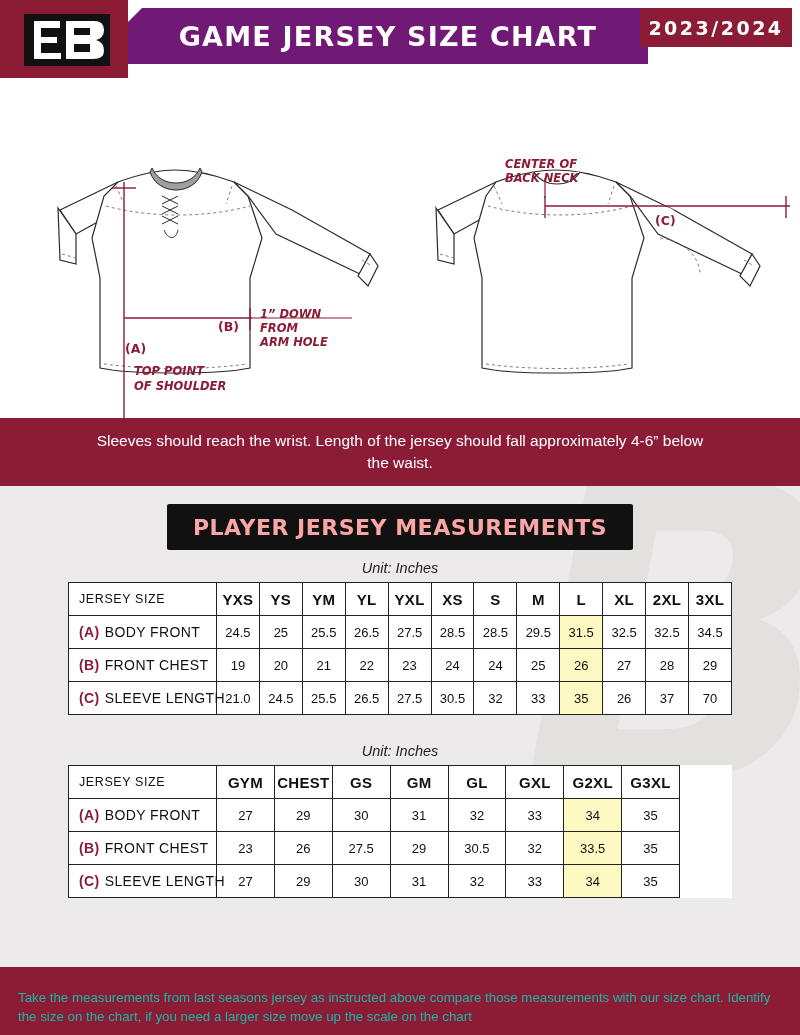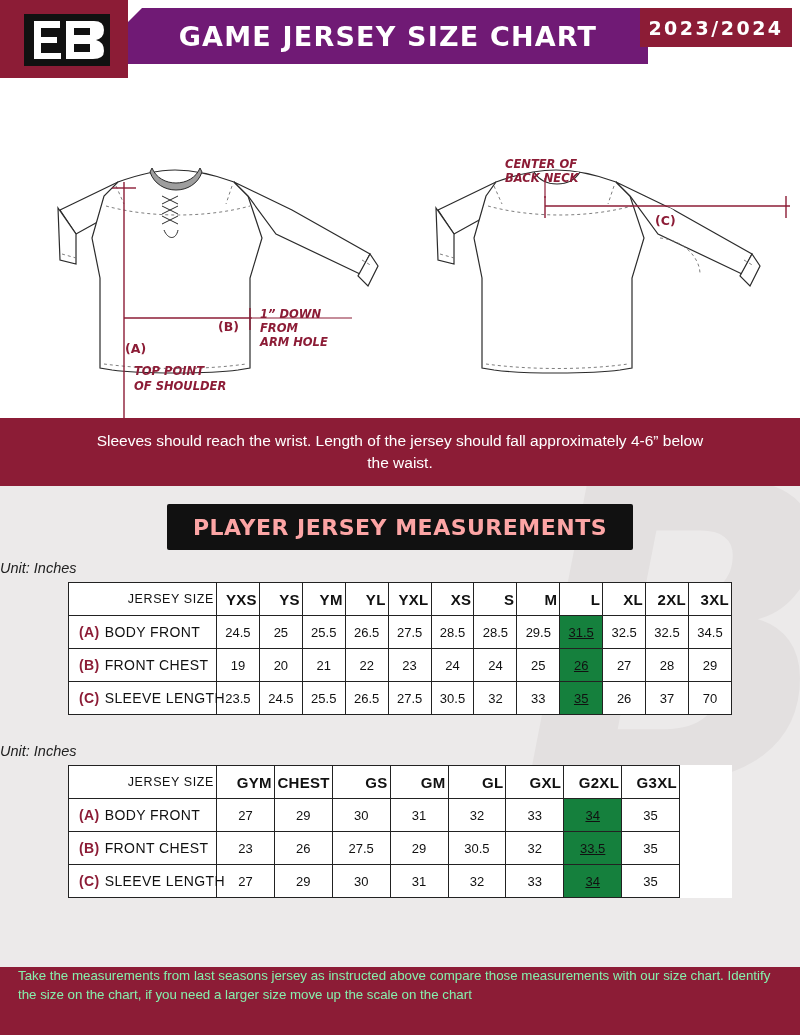--- a/index.html
+++ b/index.html
@@ -119,21 +119,21 @@
     background: #111;
     color: #fca5a5;
     font-size: 22px;
     font-weight: 700;
     letter-spacing: 0.5px;
     padding: 11px 26px 10px 26px;
     border-radius: 2px;
     font-family: "DejaVu Sans", sans-serif;
   }
   .unit {
-    text-align: left;
+    text-align: center;
     font-style: italic;
     font-size: 14.5px;
     color: #222;
     margin: 10px 0 6px 0;
   }
 
   
   .tbl-wrap { padding: 0 68px; }
   table {
     width: 100%;
@@ -155,23 +155,23 @@
     padding-left: 10px;
     font-size: 14px;
     letter-spacing: 0.4px;
     white-space: nowrap;
   }
   .tag {
     color: #8c1c36;
     font-weight: 700;
     margin-right: 5px;
   }
-  .hdr-row td { font-size: 15px; font-weight: 700; letter-spacing: 0.3px; text-align: right; }
+  .hdr-row td { font-size: 15px; font-weight: 700; letter-spacing: 0.3px; }
   .hdr-row td.lbl-cell { font-size: 12.5px; font-weight: 400; letter-spacing: 0.6px; }
-  .hl { background: #15803d; text-decoration: underline; }
+  .hl { background: #fef9c3; }
   .nb { border: none !important; background: transparent !important; }
 
   
   .footer {
     position: absolute;
     left: 0; bottom: 0;
     width: 800px;
     height: 68px;
     display: flex;
     z-index: 3;
@@ -187,23 +187,23 @@
   .footer-brand {
     color: #fff;
     font-size: 15px;
     font-weight: 700;
     letter-spacing: 1.6px;
     font-family: "DejaVu Sans", sans-serif;
   }
   .footer-right {
     flex: 1;
     background: #8c1c36;
-    color: #86efac;
+    color: #14b8a6;
     display: flex;
-    align-items: flex-start;
+    align-items: flex-end;
     padding: 0 14px 8px 18px;
   }
   .footer-right p {
     margin: 0;
     font-size: 13.3px;
     line-height: 1.42;
   }
 </style>
 </head>
 <body>
@@ -364,21 +364,21 @@
           <td>24</td>
           <td>24</td>
           <td>25</td>
           <td class="hl">26</td>
           <td>27</td>
           <td>28</td>
           <td>29</td>
         </tr>
         <tr>
           <td class="lbl-cell"><span class="tag">(C)</span><span>SLEEVE LENGTH</span></td>
-          <td>23.5</td>
+          <td>21.0</td>
           <td>24.5</td>
           <td>25.5</td>
           <td>26.5</td>
           <td>27.5</td>
           <td>30.5</td>
           <td>32</td>
           <td>33</td>
           <td class="hl">35</td>
           <td>26</td>
           <td>37</td>

